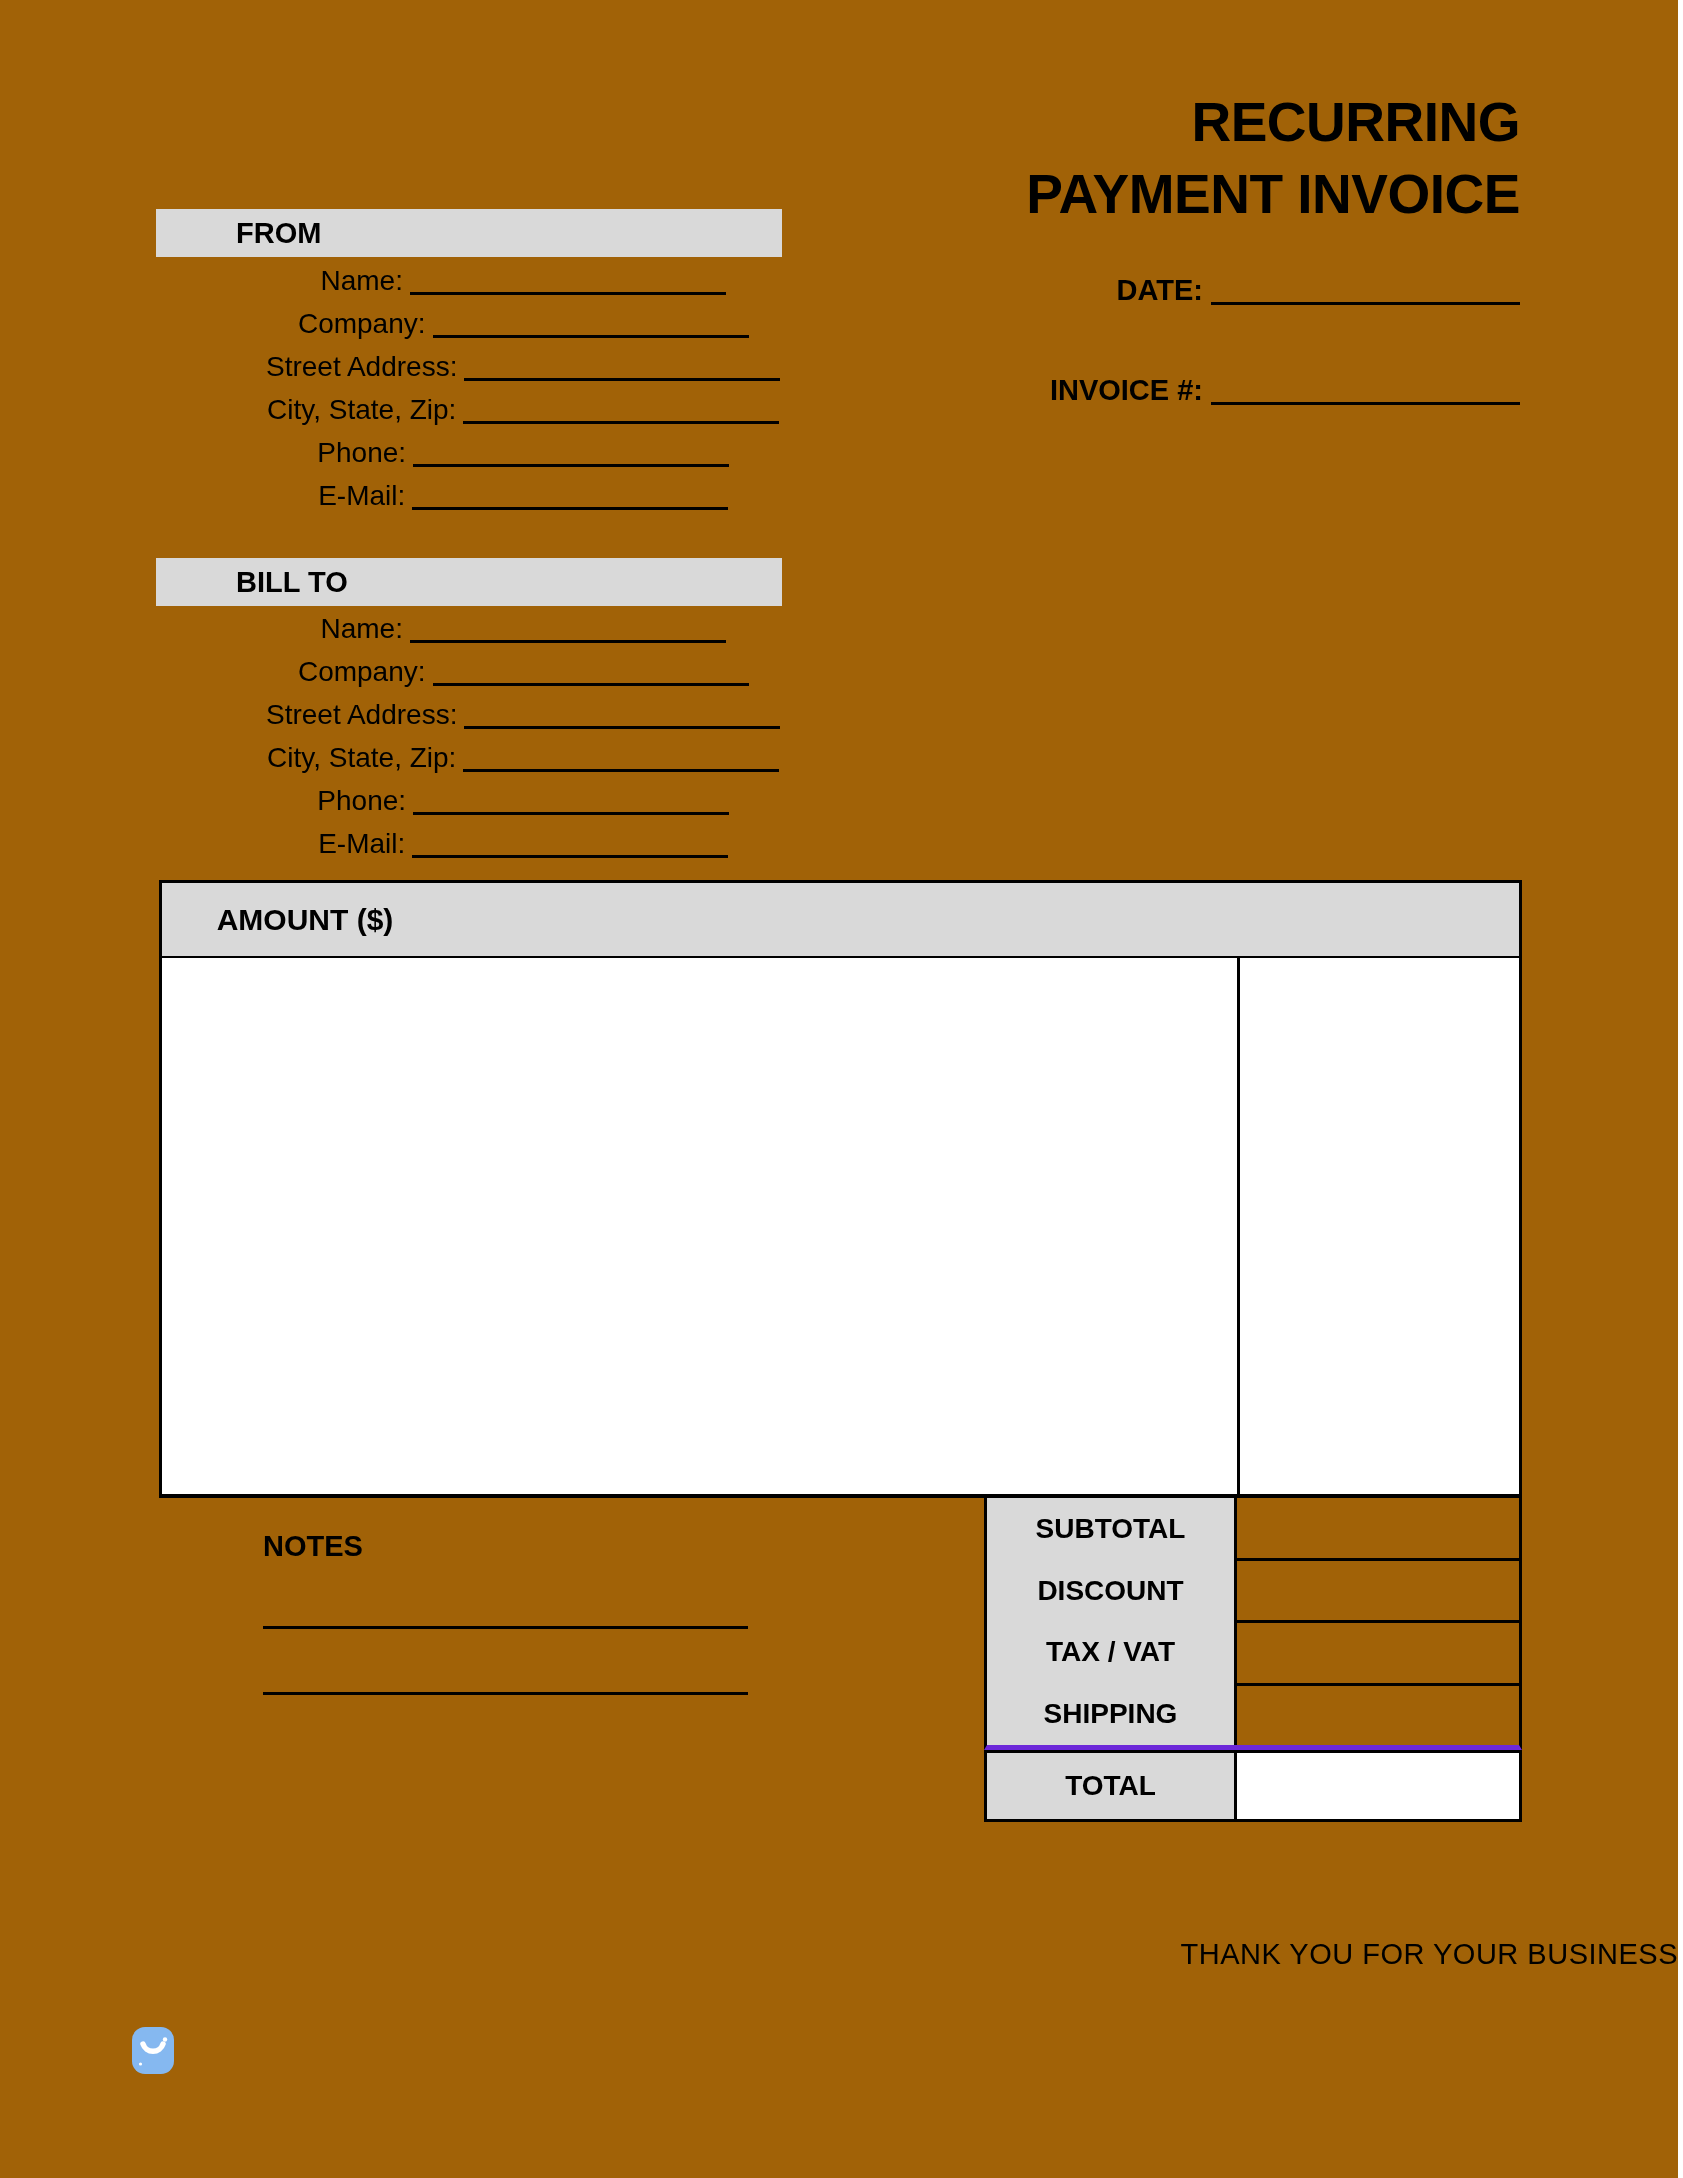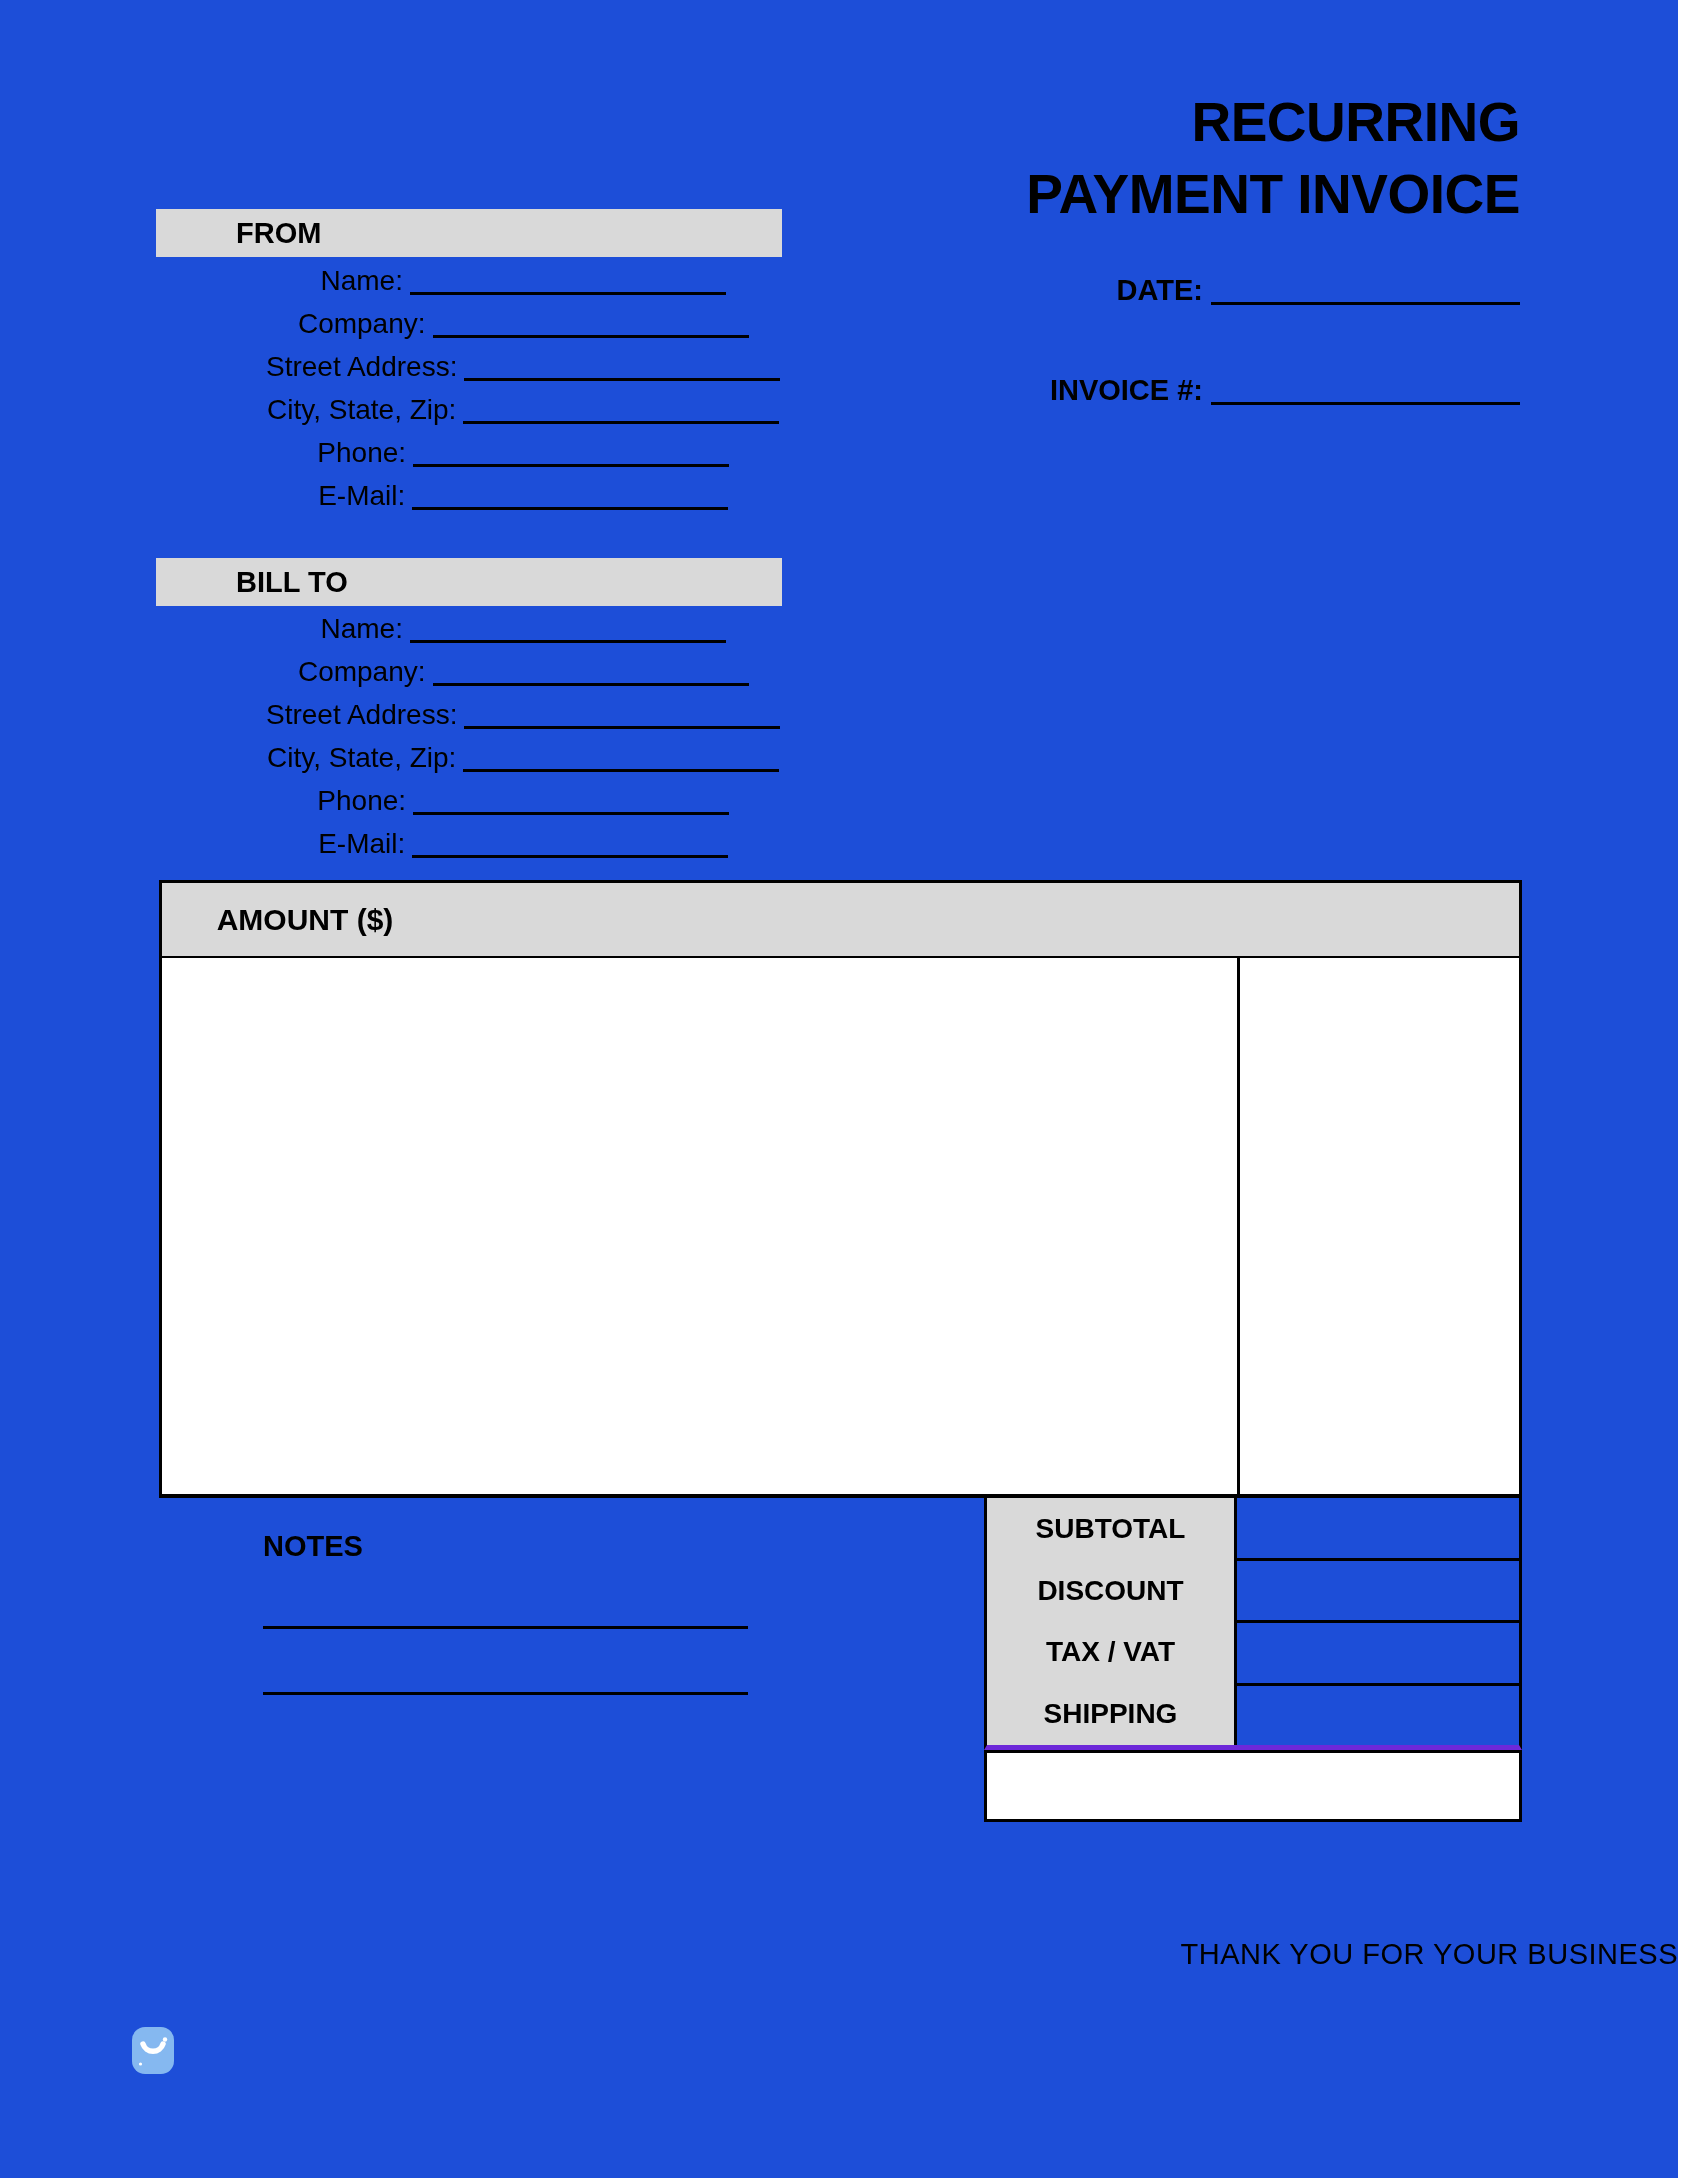--- a/index.html
+++ b/index.html
@@ -1,21 +1,21 @@
 <!DOCTYPE html>
 <html><head>
 <meta charset="utf-8">
 <style>
   * { margin: 0; padding: 0; box-sizing: border-box; }
   html, body { background: #ffffff; }
   .page {
     position: relative;
     width: 1678px;
     height: 2178px;
-    background: #1d4ed8;
+    background: #a16207;
     color: #000000;
     font-family: "Liberation Sans", sans-serif;
     overflow: hidden;
   }
 
   
   .title {
     position: absolute;
     top: 86px;
     right: 158px;
@@ -301,20 +301,21 @@
       <div class="t-label">SHIPPING</div>
     </div>
     <div class="totals-values">
       <div class="t-value"></div>
       <div class="t-value"></div>
       <div class="t-value"></div>
       <div class="t-value"></div>
     </div>
   </div>
   <div class="total-box">
+    <div class="total-label-cell">TOTAL</div>
     <div class="total-value-cell"></div>
   </div>
 
   <div class="notes-header">NOTES</div>
   <div class="note-line note-line-1"></div>
   <div class="note-line note-line-2"></div>
 
   <div class="thank-you">THANK YOU FOR YOUR BUSINESS</div>
 
   <div class="logo">

